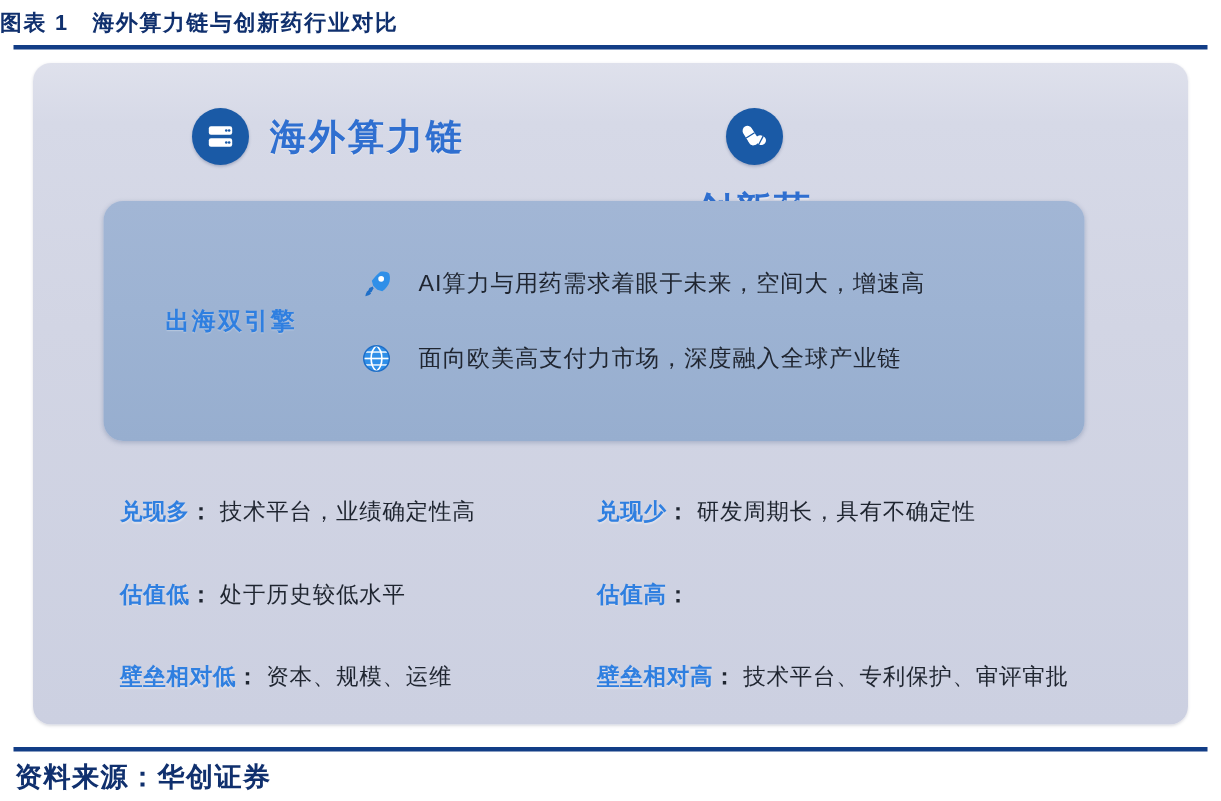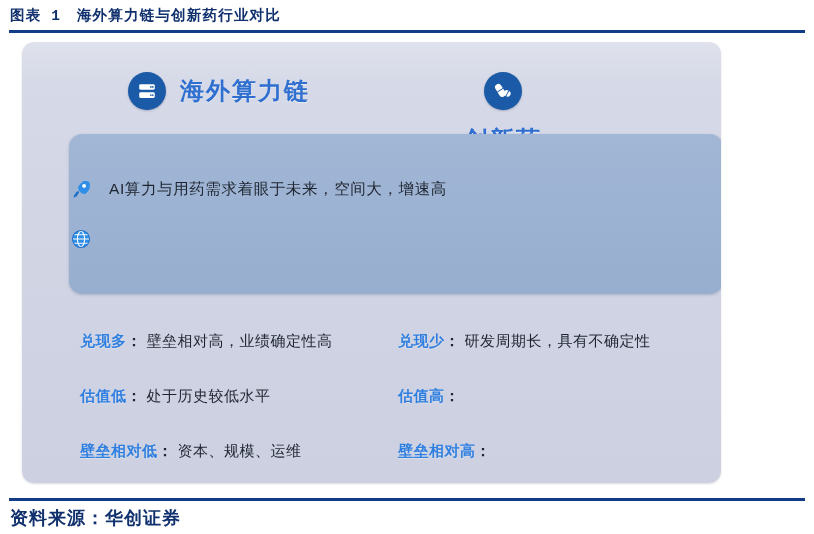--- a/index.html
+++ b/index.html
@@ -19,43 +19,42 @@
   .title-row {
     position: absolute;
     left: 0;
     top: 0;
     width: 814px;
     height: 31px;
     display: flex;
     align-items: center;
   }
   .title-text {
-    font-family: Liberation Mono, monospace;
+    font-family: Liberation Sans, sans-serif;
     font-weight: bold;
     font-size: 14.5px;
     color: #10306e;
     letter-spacing: 1.2px;
-    padding-left: 10px;
     white-space: pre;
   }
   .rule-top {
     position: absolute;
     left: 9px;
     top: 30px;
     width: 796px;
     height: 3px;
     background: #123d86;
   }
 
   
   .panel {
     position: absolute;
     left: 22px;
     top: 42px;
-    width: 699px;
+    width: 770px;
     height: 441px;
     border-radius: 12px;
     background: linear-gradient(180deg, #dfe1ec 0%, #d6d9e7 9%, #d2d5e4 40%, #ccd0e1 100%);
     box-shadow: 0 1px 2px rgba(90,95,120,0.22);
     overflow: hidden;
   }
 
   
   .headings {
     position: absolute;
@@ -245,20 +244,21 @@
             <rect x="16.3" y="11.3" width="0.95" height="6.6" fill="#1a5aa6"></rect>
           </g>
         </svg>
       </span>
       <span class="heading-label">创新药</span>
     </div>
 
   </div>
 
   <div class="bluecard">
+    <div class="bluecard-label">出海双引擎</div>
     <div class="bluecard-points">
 
       <div class="point">
         <span class="point-icon">
           <svg width="22" height="22" viewBox="0 0 24 24" aria-hidden="true">
             <path d="M14.8 3.4c2.9-.6 5.3.2 6.0 1.0.8.8 1.4 3.3.7 6.1-.7 2.9-3.0 5.6-5.3 7.1l-3.6-1.0-3.0-3.0-1.0-3.6c1.6-2.3 4.1-4.9 6.2-6.6z" fill="#2f8fe8"></path>
             <circle cx="15.4" cy="8.6" r="2.1" fill="#ffffff"></circle>
             <path d="M9.3 14.2l-2.5 1.1-1.7 3.9 3.3-1.0 1.4-2.5z" fill="#1f6fc8"></path>
             <path d="M6.0 17.0c-1.3.9-1.9 2.6-2.1 4.2 1.6-.2 3.3-.8 4.2-2.1z" fill="#1f6fc8"></path>
           </svg>
@@ -270,32 +270,33 @@
         <span class="point-icon">
           <svg width="22" height="22" viewBox="0 0 24 24" aria-hidden="true">
             <circle cx="12" cy="12" r="9.3" fill="#2f8fe8"></circle>
             <path d="M12 2.7c-2.6 2.0-3.9 5.4-3.9 9.3s1.3 7.3 3.9 9.3c2.6-2.0 3.9-5.4 3.9-9.3S14.6 4.7 12 2.7z" fill="none" stroke="#ffffff" stroke-width="1.2"></path>
             <line x1="2.9" y1="12" x2="21.1" y2="12" stroke="#ffffff" stroke-width="1.2"></line>
             <line x1="4.3" y1="7.3" x2="19.7" y2="7.3" stroke="#ffffff" stroke-width="1.0"></line>
             <line x1="4.3" y1="16.7" x2="19.7" y2="16.7" stroke="#ffffff" stroke-width="1.0"></line>
             <circle cx="12" cy="12" r="9.3" fill="none" stroke="#1f6fc8" stroke-width="1.1"></circle>
           </svg>
         </span>
+        <span class="point-text">面向欧美高支付力市场，深度融入全球产业链</span>
       </div>
 
     </div>
   </div>
 
   <div class="compare">
 
     <div class="crow">
       <div class="cell left">
         <span class="cell-label">兑现多</span>
         <span class="cell-sep">：</span>
-        <span class="cell-text">壁垒相对高，业绩确定性高</span>
+        <span class="cell-text">技术平台，业绩确定性高</span>
       </div>
       <div class="cell right">
         <span class="cell-label">兑现少</span>
         <span class="cell-sep">：</span>
         <span class="cell-text">研发周期长，具有不确定性</span>
       </div>
     </div>
 
     <div class="crow">
       <div class="cell left">
@@ -311,20 +312,21 @@
 
     <div class="crow">
       <div class="cell left">
         <span class="cell-label">壁垒相对低</span>
         <span class="cell-sep">：</span>
         <span class="cell-text">资本、规模、运维</span>
       </div>
       <div class="cell right">
         <span class="cell-label">壁垒相对高</span>
         <span class="cell-sep">：</span>
+        <span class="cell-text">技术平台、专利保护、审评审批</span>
       </div>
     </div>
 
   </div>
 
 </div>
 
 <div class="rule-bottom"></div>
 <div class="source">资料来源：华创证券</div>
 

